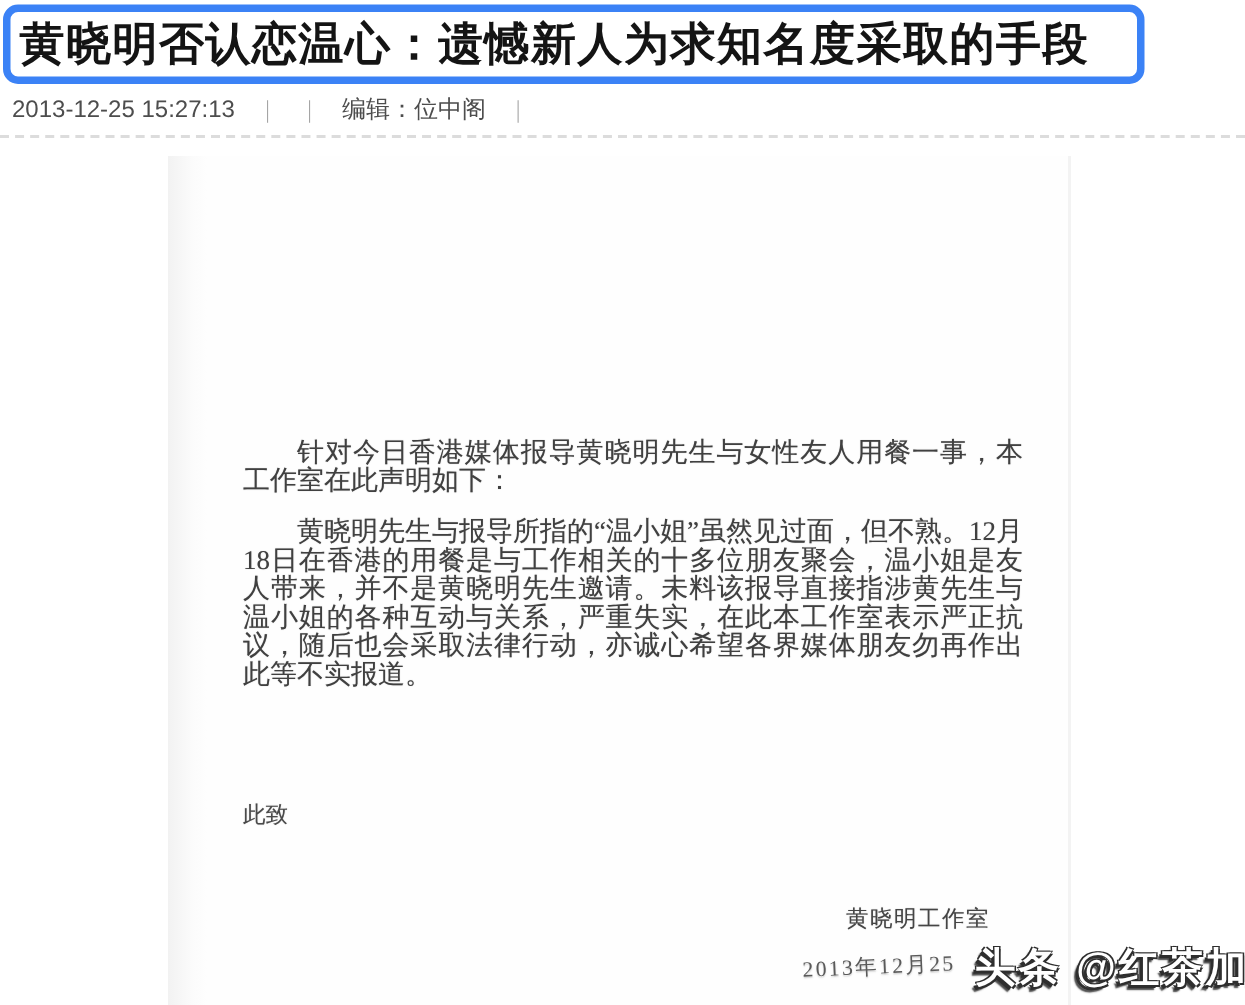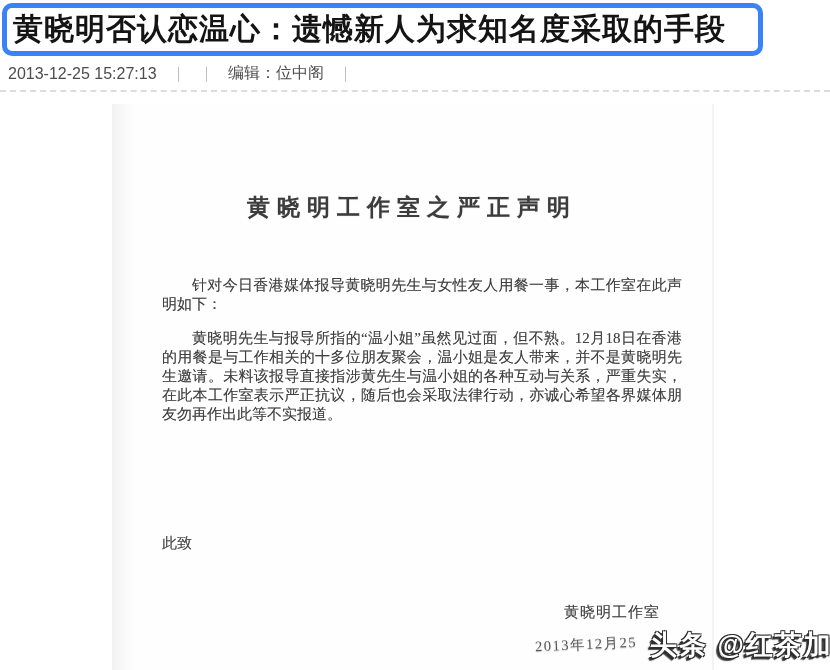--- a/index.html
+++ b/index.html
@@ -47,22 +47,22 @@
     font-family: "Liberation Serif", serif;
   }
   .doc-title {
     position: absolute; top: 88px; left: 0; width: 100%;
     text-align: center;
     font-size: 23px; font-weight: bold; color: #3c3c3c;
     letter-spacing: 7px;
     text-shadow: 0 0 1px rgba(70,70,70,.35);
   }
   .doc-text {
-    position: absolute; top: 172px; left: 50px; width: 520px;
-    font-size: 15px; line-height: 19px; color: #404040;
+    position: absolute; top: 188px; left: 50px; width: 520px;
+    font-size: 18px; line-height: 19px; color: #404040;
     text-align: justify;
     text-shadow: 0 0 .6px rgba(80,80,80,.5);
   }
   .doc-text p { text-indent: 2em; }
   .p1 { margin-bottom: 15px; }
   .p2 { margin-bottom: 30px; }
   .p3 { margin-bottom: 0; }
   .closing {
     position: absolute; top: 430px; left: 50px;
     font-size: 15px; color: #4a4a4a;
@@ -108,21 +108,20 @@
     <span>2013-12-25 15:27:13</span>
     <span class="meta-sep">｜</span>
     <span class="meta-sep">｜</span>
     <span>编辑：位中阁</span>
     <span class="meta-sep">｜</span>
   </div>
 
   <div class="divider"></div>
 
   <div class="paper">
-    <div class="doc-title">黄晓明工作室之严正声明</div>
 
     <div class="doc-text">
       <p class="p1">针对今日香港媒体报导黄晓明先生与女性友人用餐一事，本工作室在此声明如下：</p>
       <p class="p2">黄晓明先生与报导所指的“温小姐”虽然见过面，但不熟。12月18日在香港的用餐是与工作相关的十多位朋友聚会，温小姐是友人带来，并不是黄晓明先生邀请。未料该报导直接指涉黄先生与温小姐的各种互动与关系，严重失实，在此本工作室表示严正抗议，随后也会采取法律行动，亦诚心希望各界媒体朋友勿再作出此等不实报道。</p>
     </div>
 
     <div class="closing">此致</div>
     <div class="signature">黄晓明工作室</div>
     <div class="doc-date">2013年12月25</div>
   </div>

